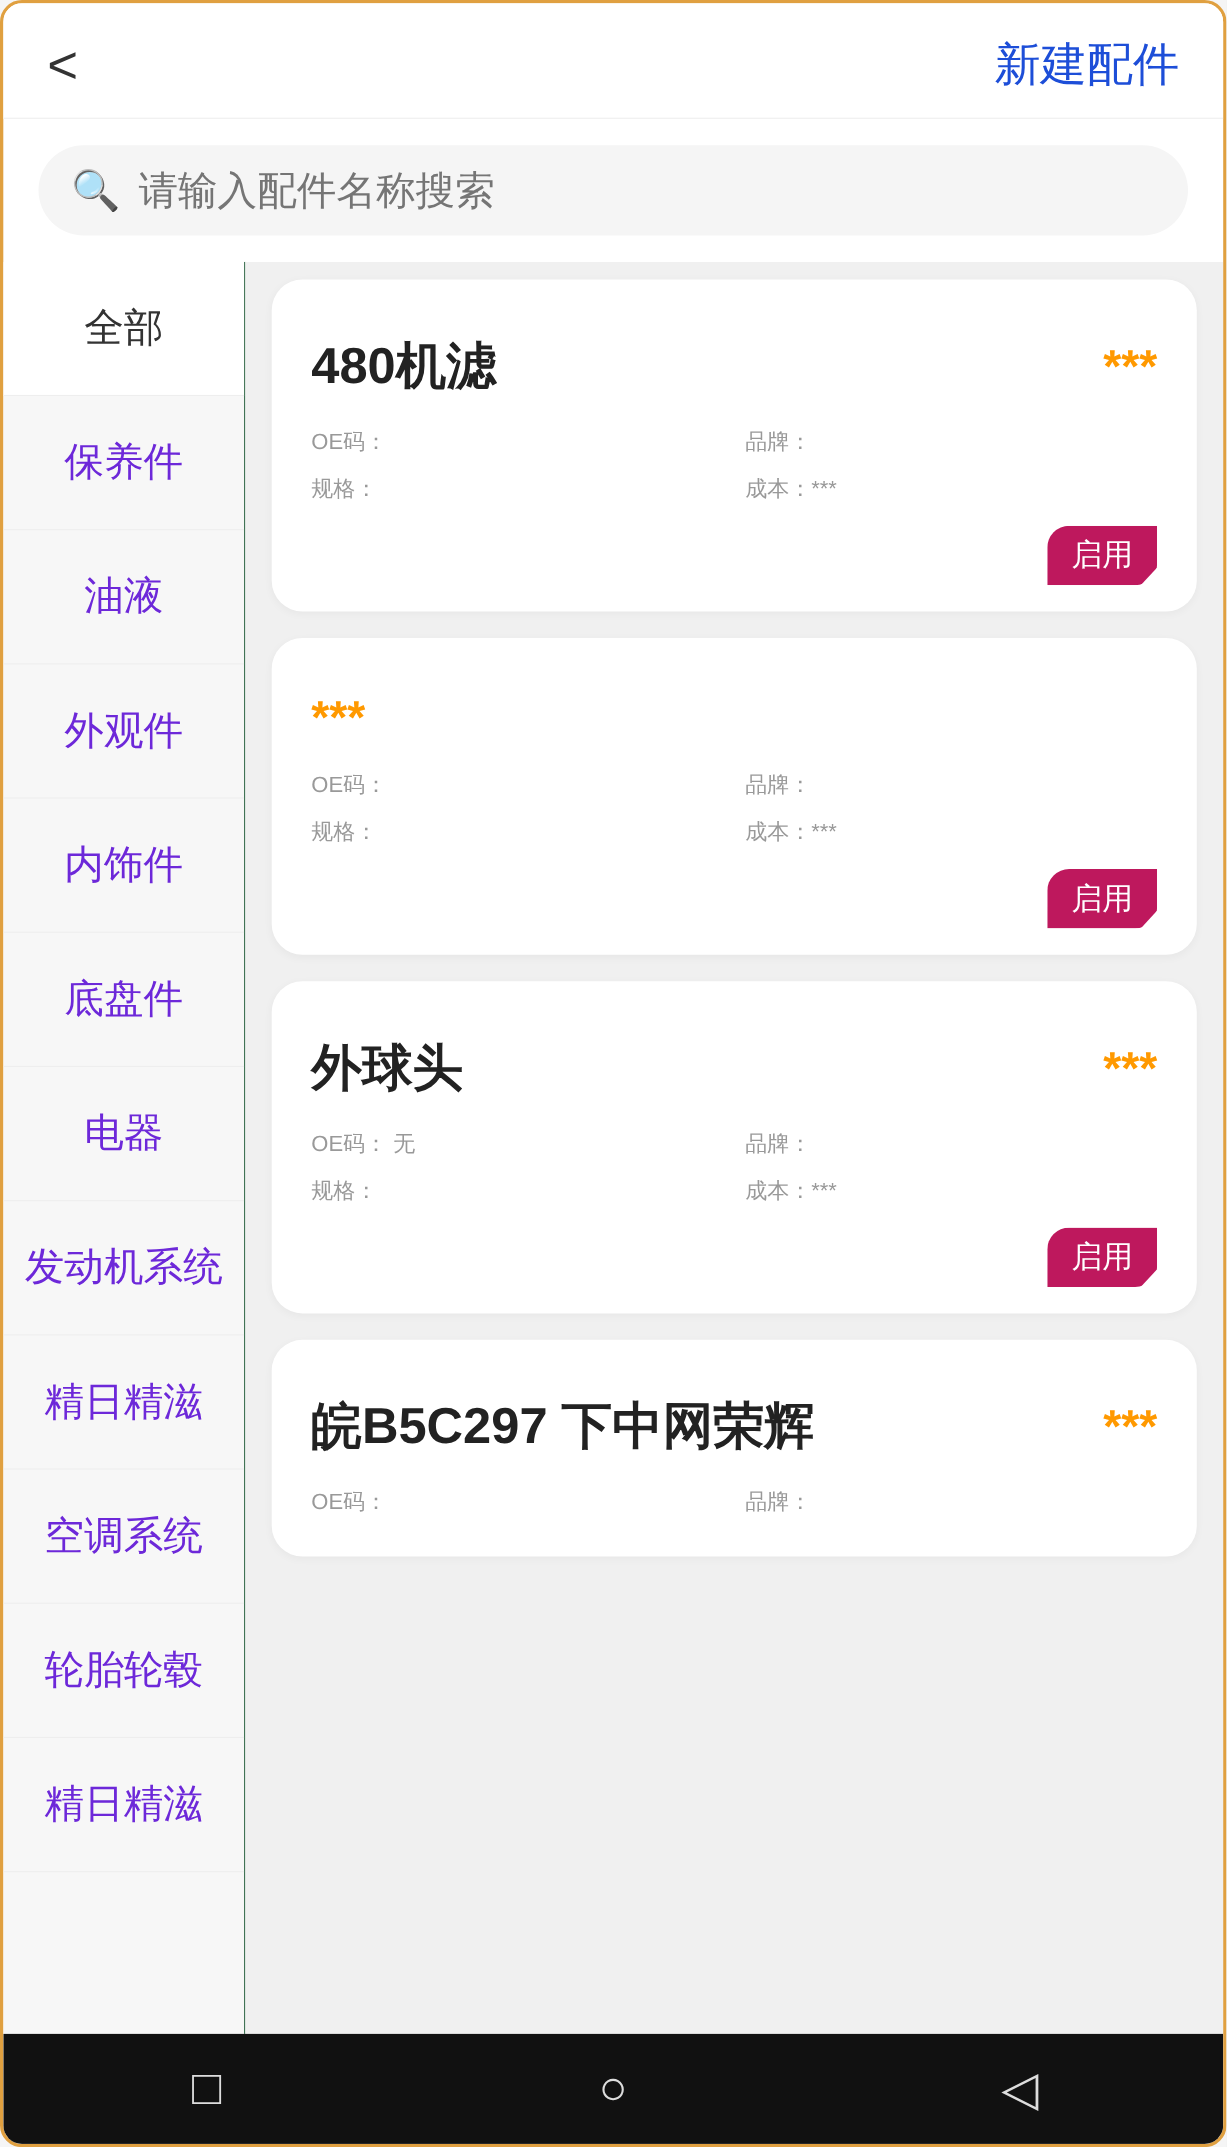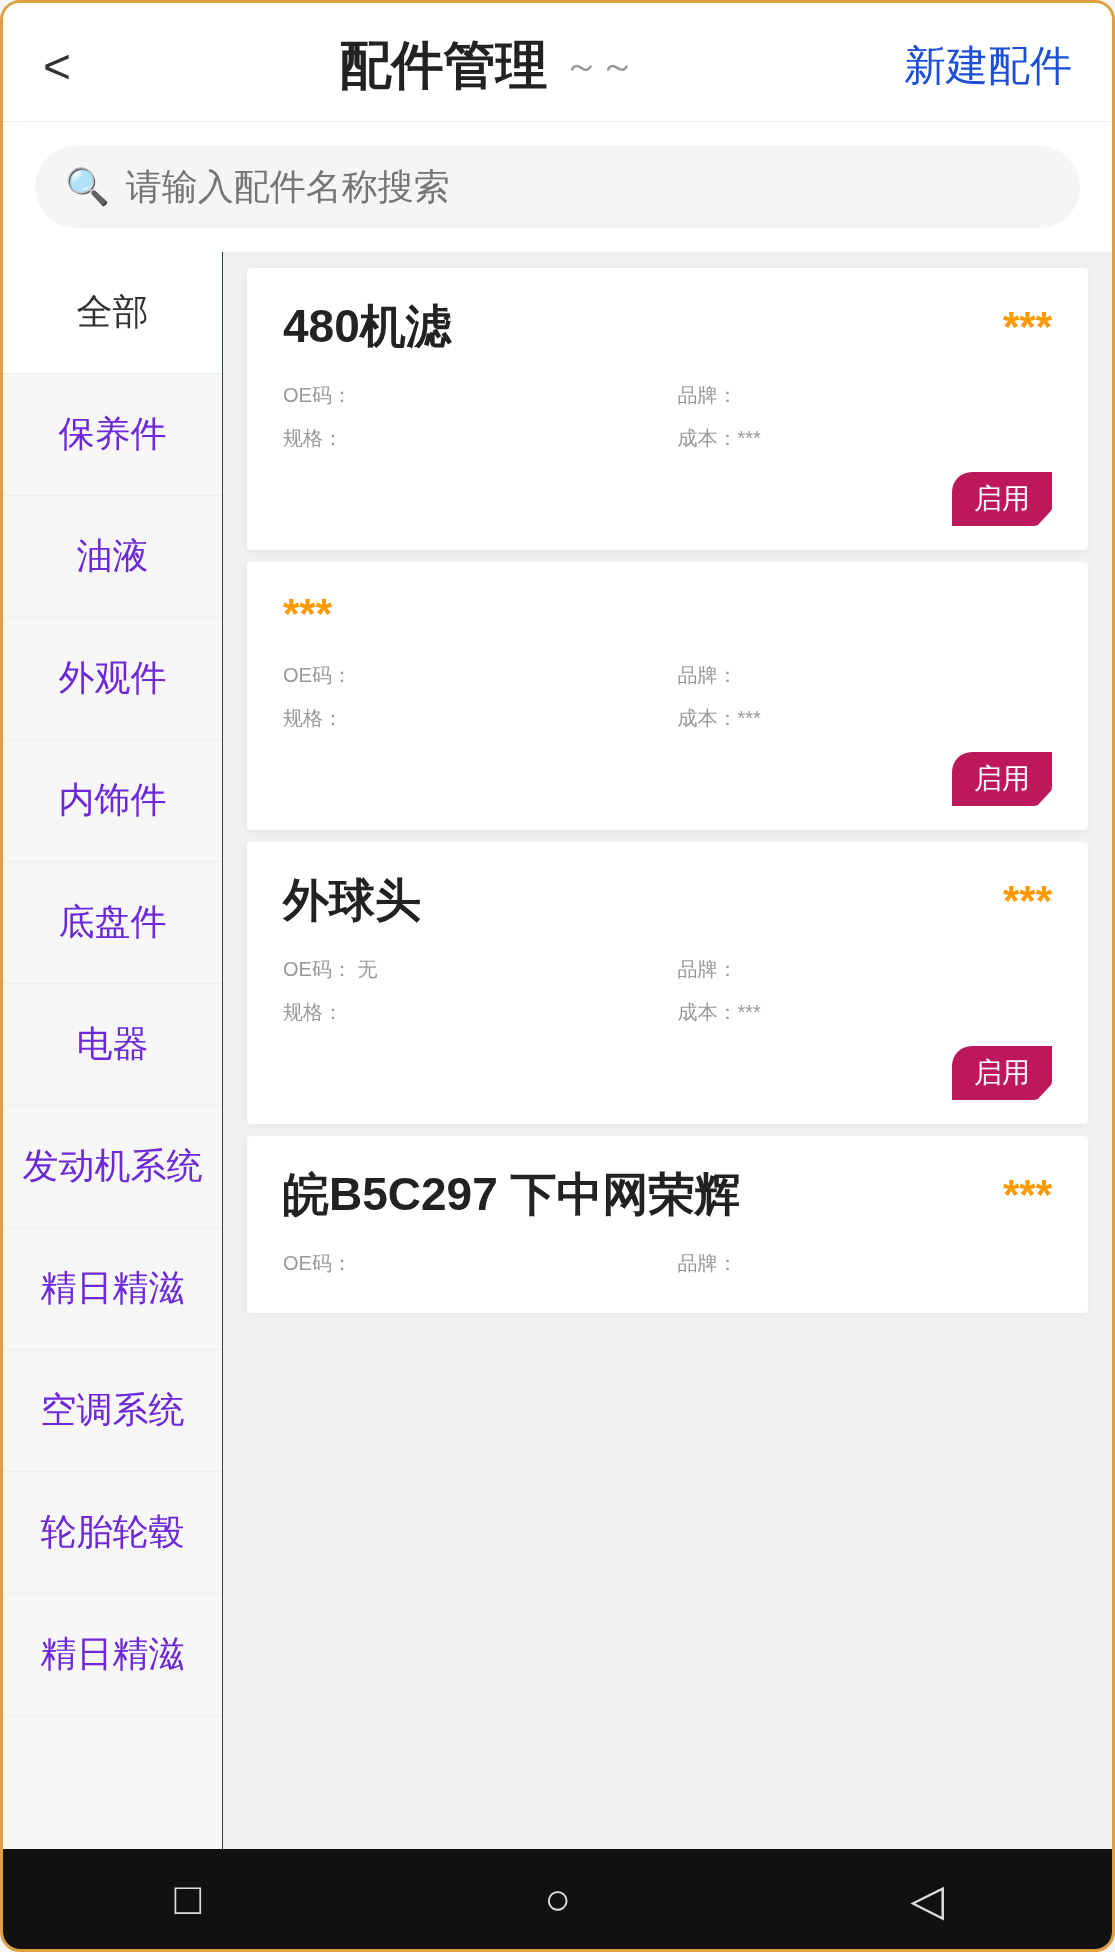--- a/index.html
+++ b/index.html
@@ -117,23 +117,23 @@
 
     
     .parts-list {
       flex: 1;
       overflow-y: auto;
       padding: 16px 24px;
       background: #f0f0f0;
     }
     .part-card {
       background: #fff;
-      border-radius: 4px;
-      margin-bottom: 12px;
-      padding: 28px 36px 16px 36px;
+      border-radius: 28px;
+      margin-bottom: 24px;
+      padding: 48px 36px 16px 36px;
       position: relative;
       box-shadow: 0 2px 8px rgba(0,0,0,0.04);
     }
     .part-card-header {
       display: flex;
       justify-content: space-between;
       align-items: center;
       margin-bottom: 24px;
     }
     .part-name {
@@ -194,24 +194,20 @@
       height: 80px;
     }
   </style>
 </head>
 <body>
 
 <div class="phone-frame">
 
   <div class="header">
     <span class="header-back">&lt;</span>
-    <div class="header-title-wrap">
-      <span class="header-title">配件管理</span>
-      <span class="header-eye">～～</span>
-    </div>
     <span class="header-new">新建配件</span>
   </div>
 
   <div class="search-bar">
     <span class="search-icon">🔍</span>
     <input class="search-input" type="text" placeholder="请输入配件名称搜索" style="">
   </div>
 
   <div class="content-area">
 

